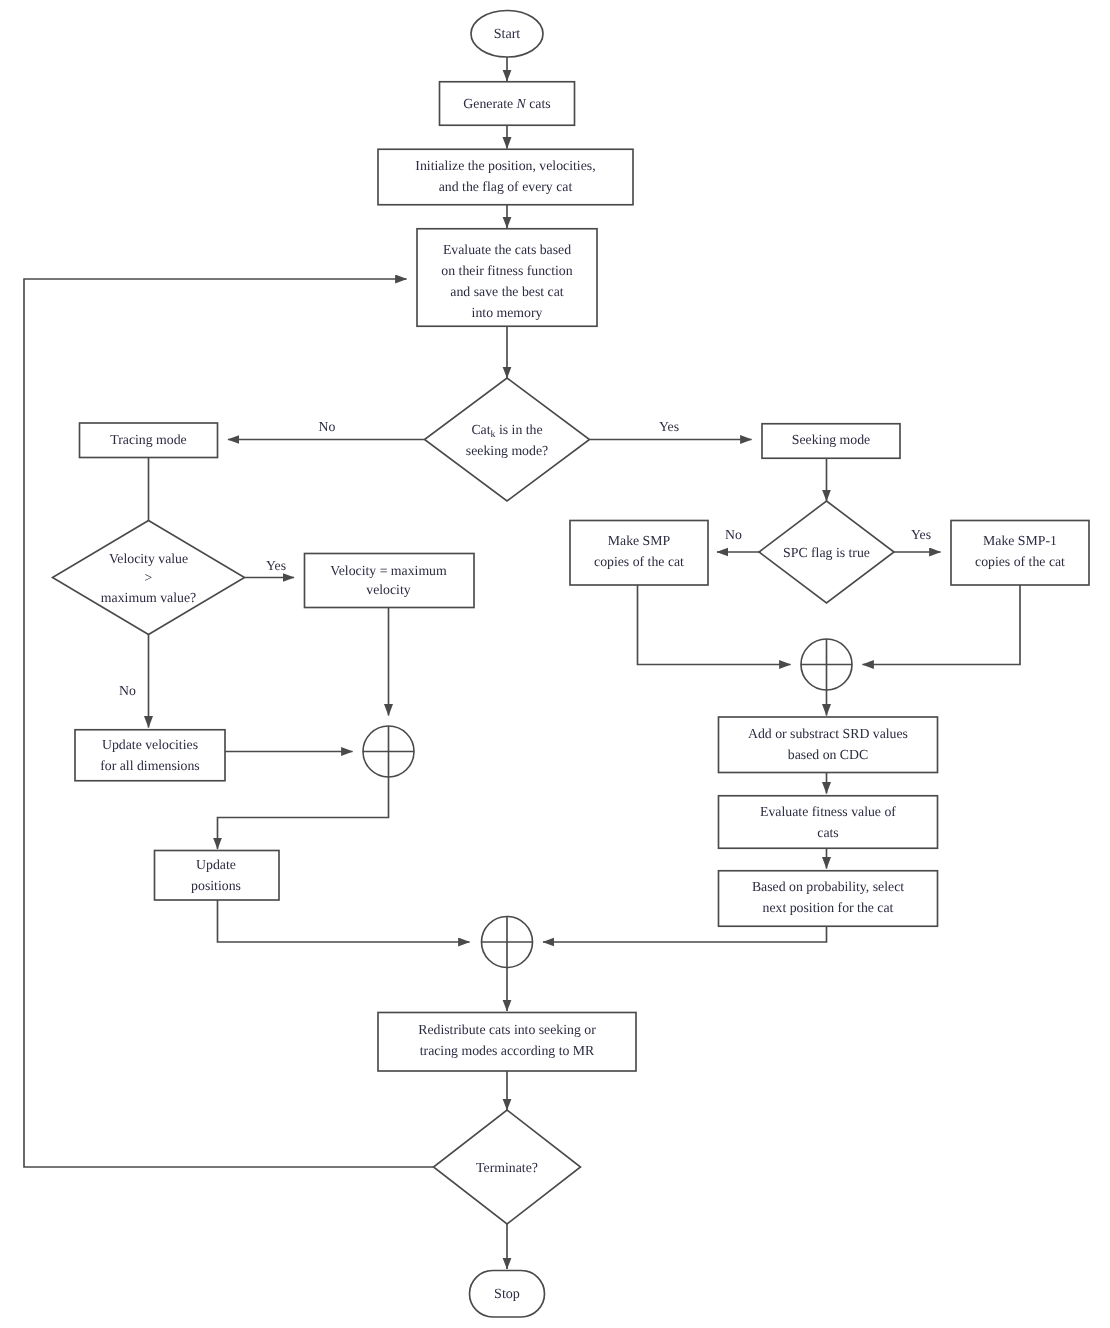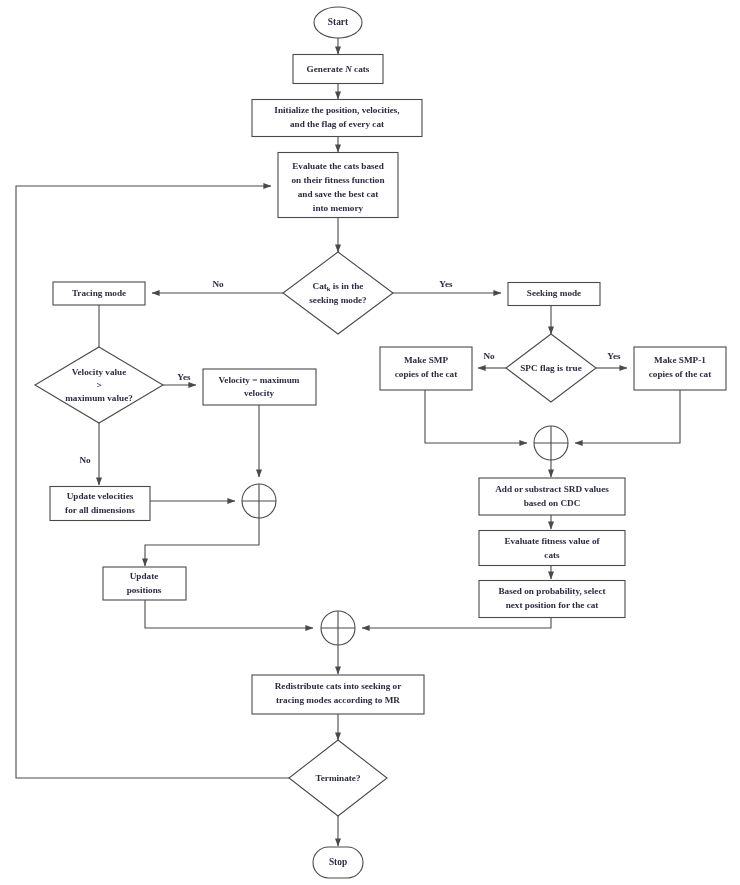--- a/index.html
+++ b/index.html
@@ -2,21 +2,21 @@
 <html><head>
 <meta charset="utf-8">
 <style>
   html,body{margin:0;padding:0;}
   body{
     width:740px;height:885px;
     background:#ffffff;
     font-family:"Liberation Serif", serif;
     overflow:hidden;
   }
-  #chart-root{position:relative;width:740px;height:663px;font-weight:bold;}
+  #chart-root{position:relative;width:740px;height:663px;}
   svg#flow{display:block;width:740px;height:885px;}
   .node-shape{fill:#ffffff;stroke:#4a4a4a;stroke-width:1.1;}
   .connector{stroke:#4a4a4a;stroke-width:1.1;fill:none;}
   .merge-circle{fill:#ffffff;stroke:#4a4a4a;stroke-width:1.1;}
   .merge-cross{stroke:#4a4a4a;stroke-width:1.1;}
   text{fill:#2b2b42;font-family:"Liberation Serif", serif;}
   .node-label{font-size:9.2px;text-anchor:middle;dominant-baseline:middle;}
   .edge-label{font-size:9.2px;text-anchor:middle;dominant-baseline:middle;fill:#2b2b42;}
   .term-label{font-size:9.4px;text-anchor:middle;dominant-baseline:middle;}
   .sub{font-size:6.6px;}

